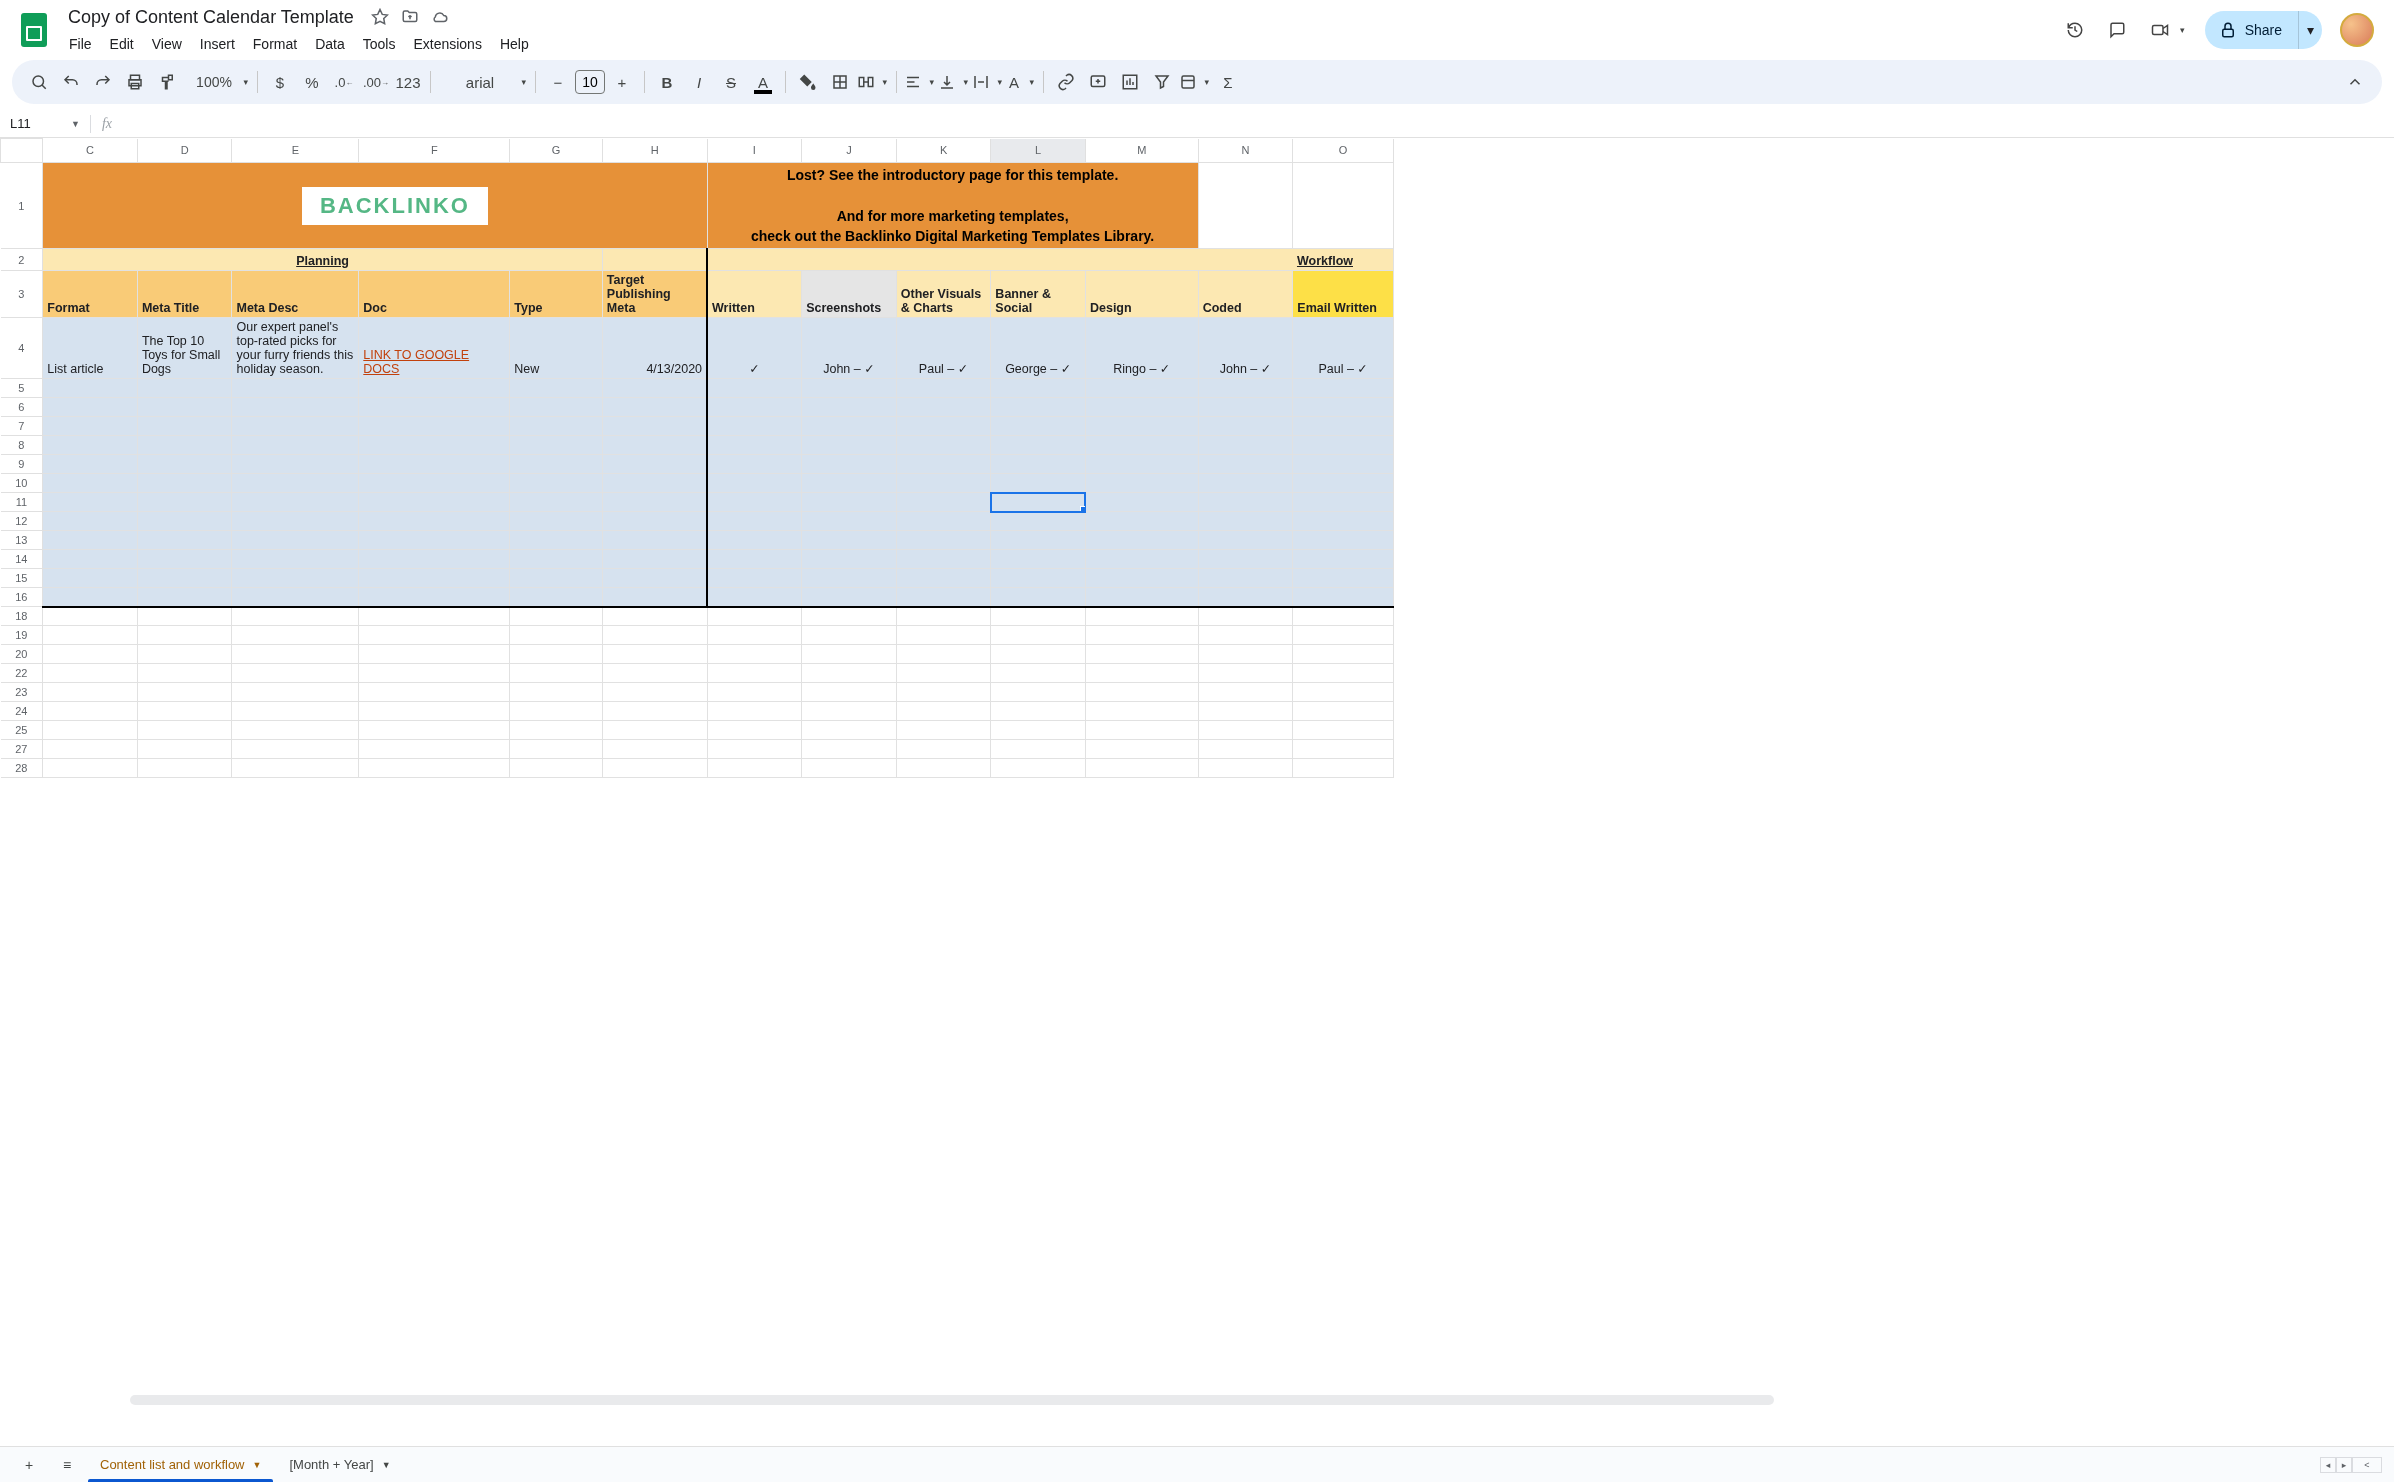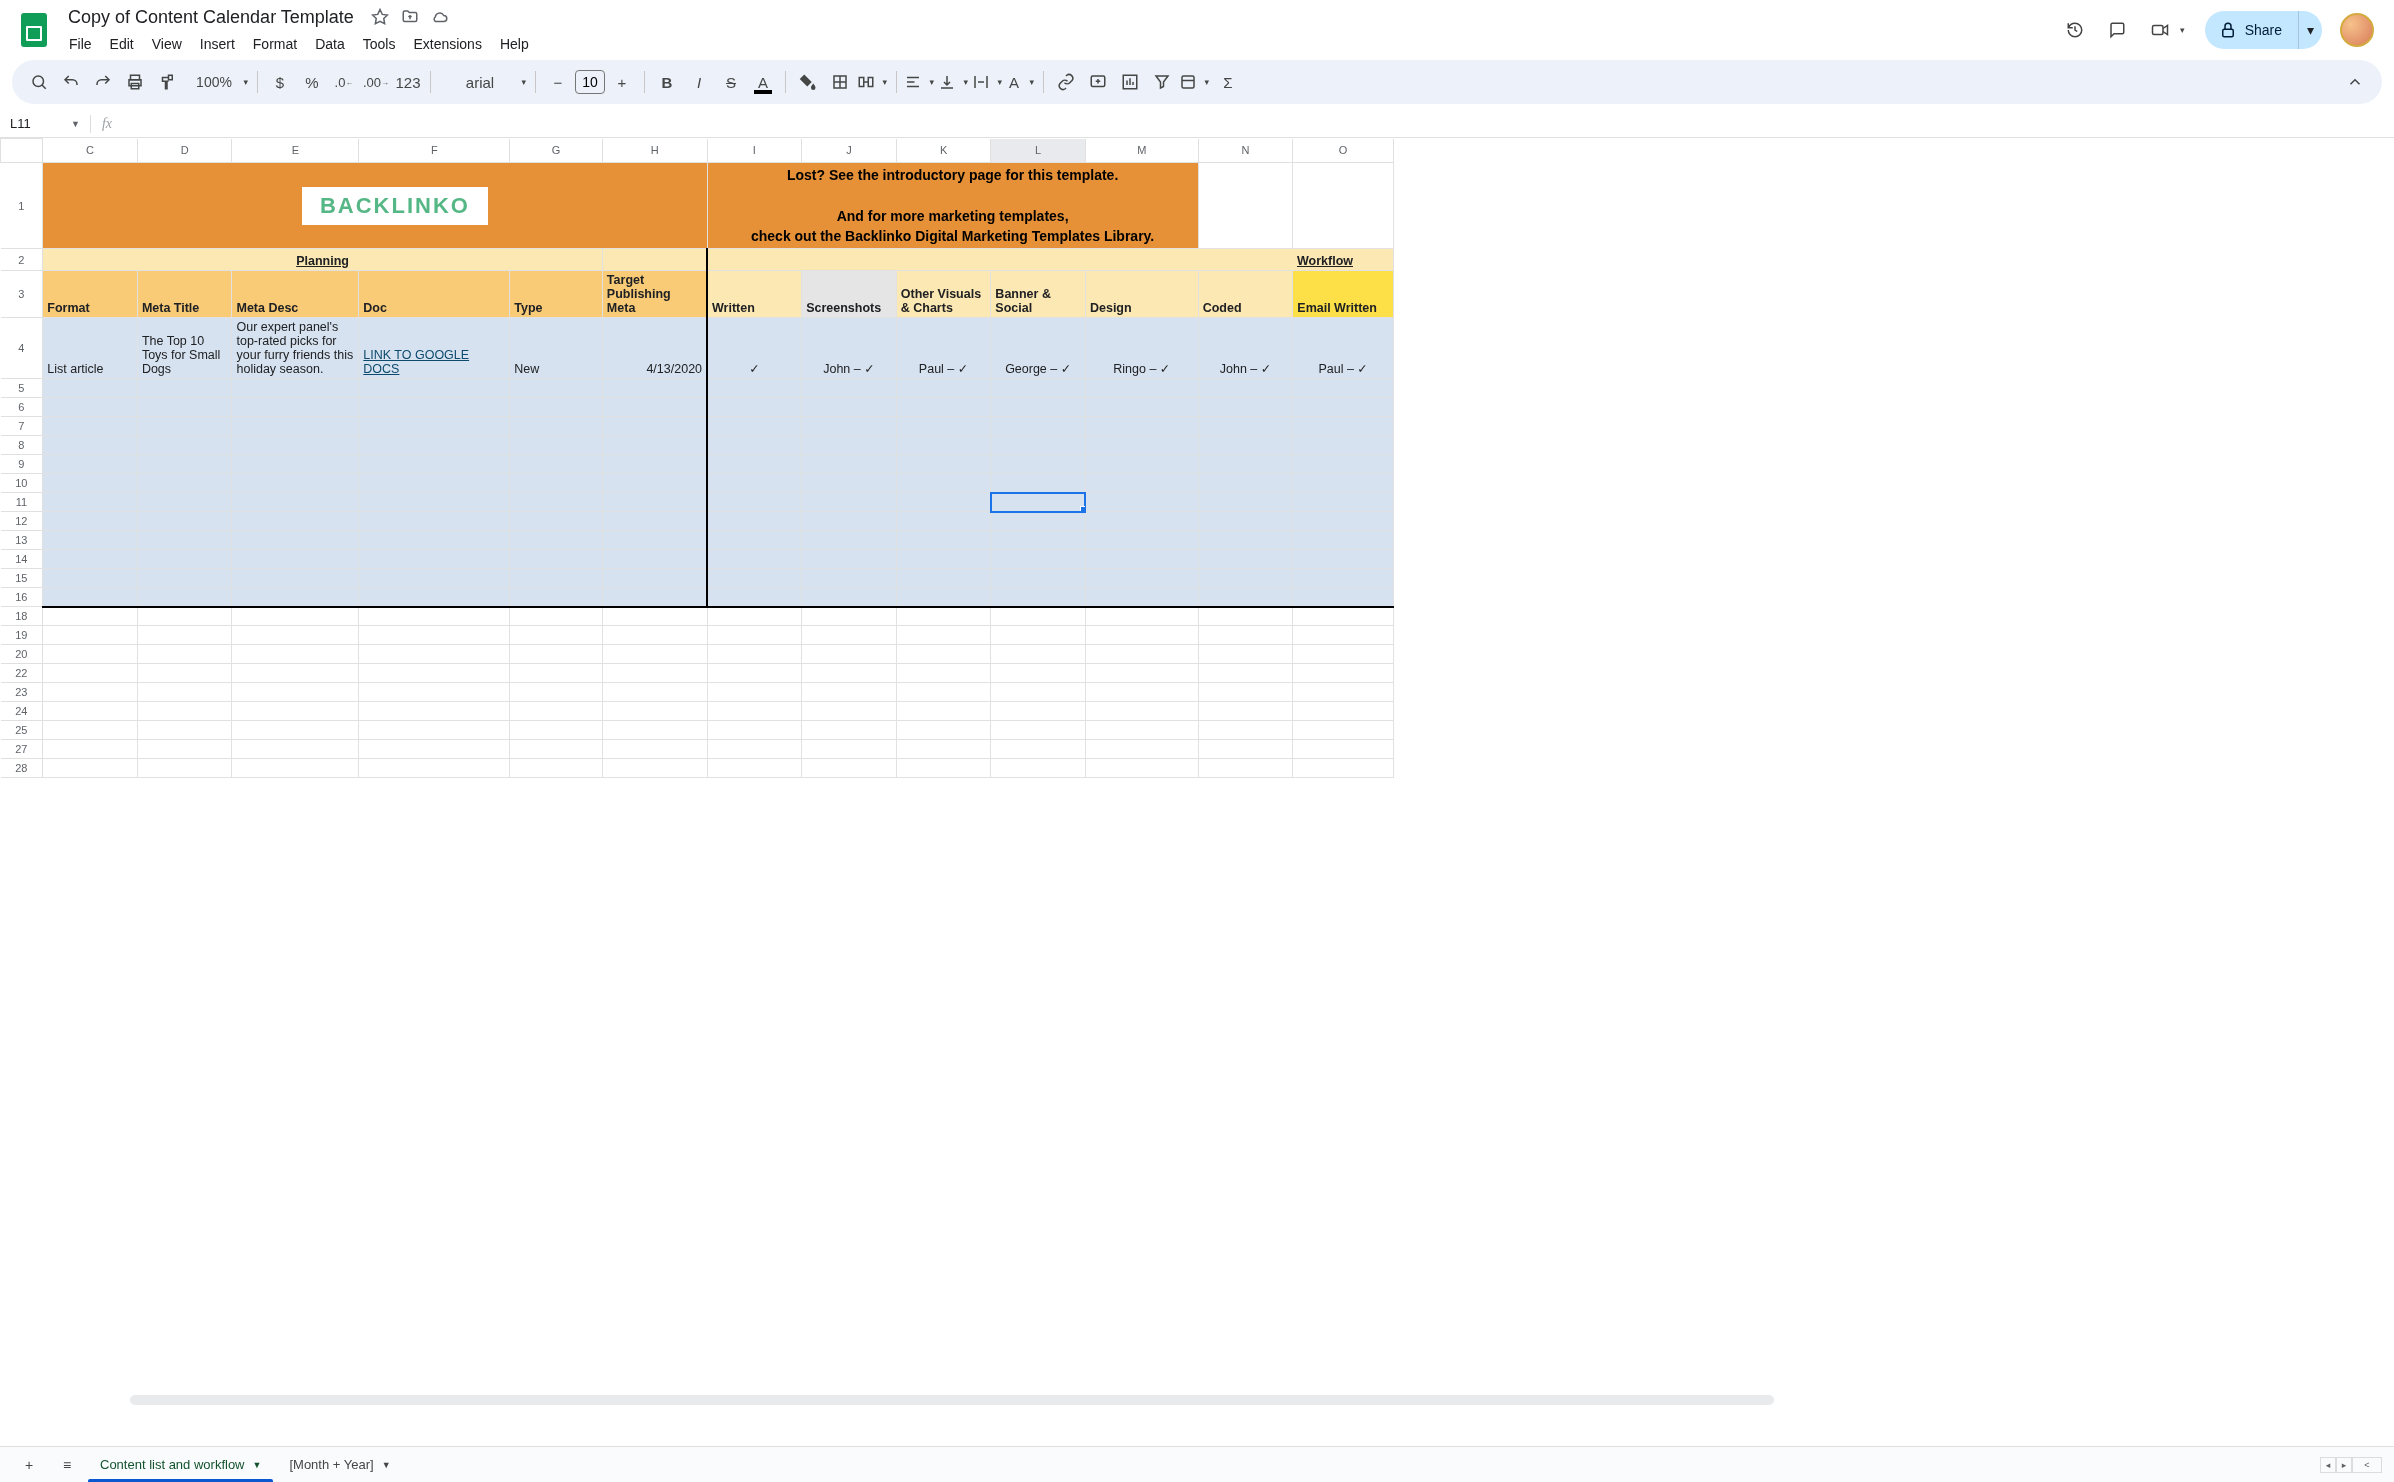--- a/index.html
+++ b/index.html
@@ -58,33 +58,33 @@
   table.sheet tr.r1 td { height:70px; vertical-align:middle; }
   tr.r1 .banner-orange { background:#e69138; }
   .logo-pill { background:#fff; padding:6px 18px; display:inline-block; color:#55b785; font-weight:800; font-size:22px; letter-spacing:2px;margin-left:40px; }
   .banner-msg { text-align:center; color:#000; font-weight:700; font-size:14px; line-height:1.45; }
   
   tr.r2 td { background:#fce8b2; height:22px; }
   tr.r2 .sect { font-weight:700; text-decoration:underline; text-align:center; }
   tr.r3 td { background:#f9cb77; font-weight:700; height:34px; vertical-align:bottom; }
   .blue-bg td { background:#d6e2ef; }
   .data-row td { height:60px; vertical-align:bottom; }
-  .link { color:#0c4a6e; text-decoration:underline; }
+  .link { color:#c2410c; text-decoration:underline; }
   .thick-right { border-right: 2px solid #000 !important; }
   .thick-bottom td { border-bottom: 2px solid #000 !important; }
   .sel-col th.colhdr.L { background:#e8eaed; }
   th.rowhdr.sel { background:#d3e3fd; color:#0b57d0; font-weight:500; }
   .selected-cell { outline:2px solid #1a73e8; outline-offset:-1px; position:relative; }
   .selected-cell::after { content:""; position:absolute; right:-3px; bottom:-3px; width:6px; height:6px; background:#1a73e8; border:1px solid #fff; }
 
   
   .sheet-tabs { height:36px; border-top:1px solid #e0e0e0; display:flex; align-items:center; padding:0 12px; gap:4px; background:#f9fbfd; position:relative; }
   .stab-btn { width:34px; height:30px; display:flex; align-items:center; justify-content:center; color:#444746; border-radius:4px; cursor:pointer; }
   .stab { height:34px; display:flex; align-items:center; padding:0 12px; font-size:13px; color:#444746; border-radius:4px 4px 0 0; cursor:pointer; gap:8px; }
-  .stab.active { color:#14532d; font-weight:500; position:relative; }
+  .stab.active { color:#a16207; font-weight:500; position:relative; }
   .stab.active::after { content:""; position:absolute; left:0; right:0; bottom:0; height:3px; background:#0b57d0; border-radius:2px 2px 0 0; }
   .stab .caret { font-size:9px; }
 
   .hscroll-hint { position:absolute; left:130px; right:620px; bottom:41px; height:10px; background:#dadce0; border-radius:5px; opacity:0.6; }
   .hscroll-ctrl { display:flex; gap:0; margin-left:auto; }
   .hscroll-ctrl .sq { width:16px; height:16px; border:1px solid #dadce0; font-size:9px; display:flex; align-items:center; justify-content:center; color:#5f6368; }
 
   svg { width:18px; height:18px; }
 </style>
 </head>

